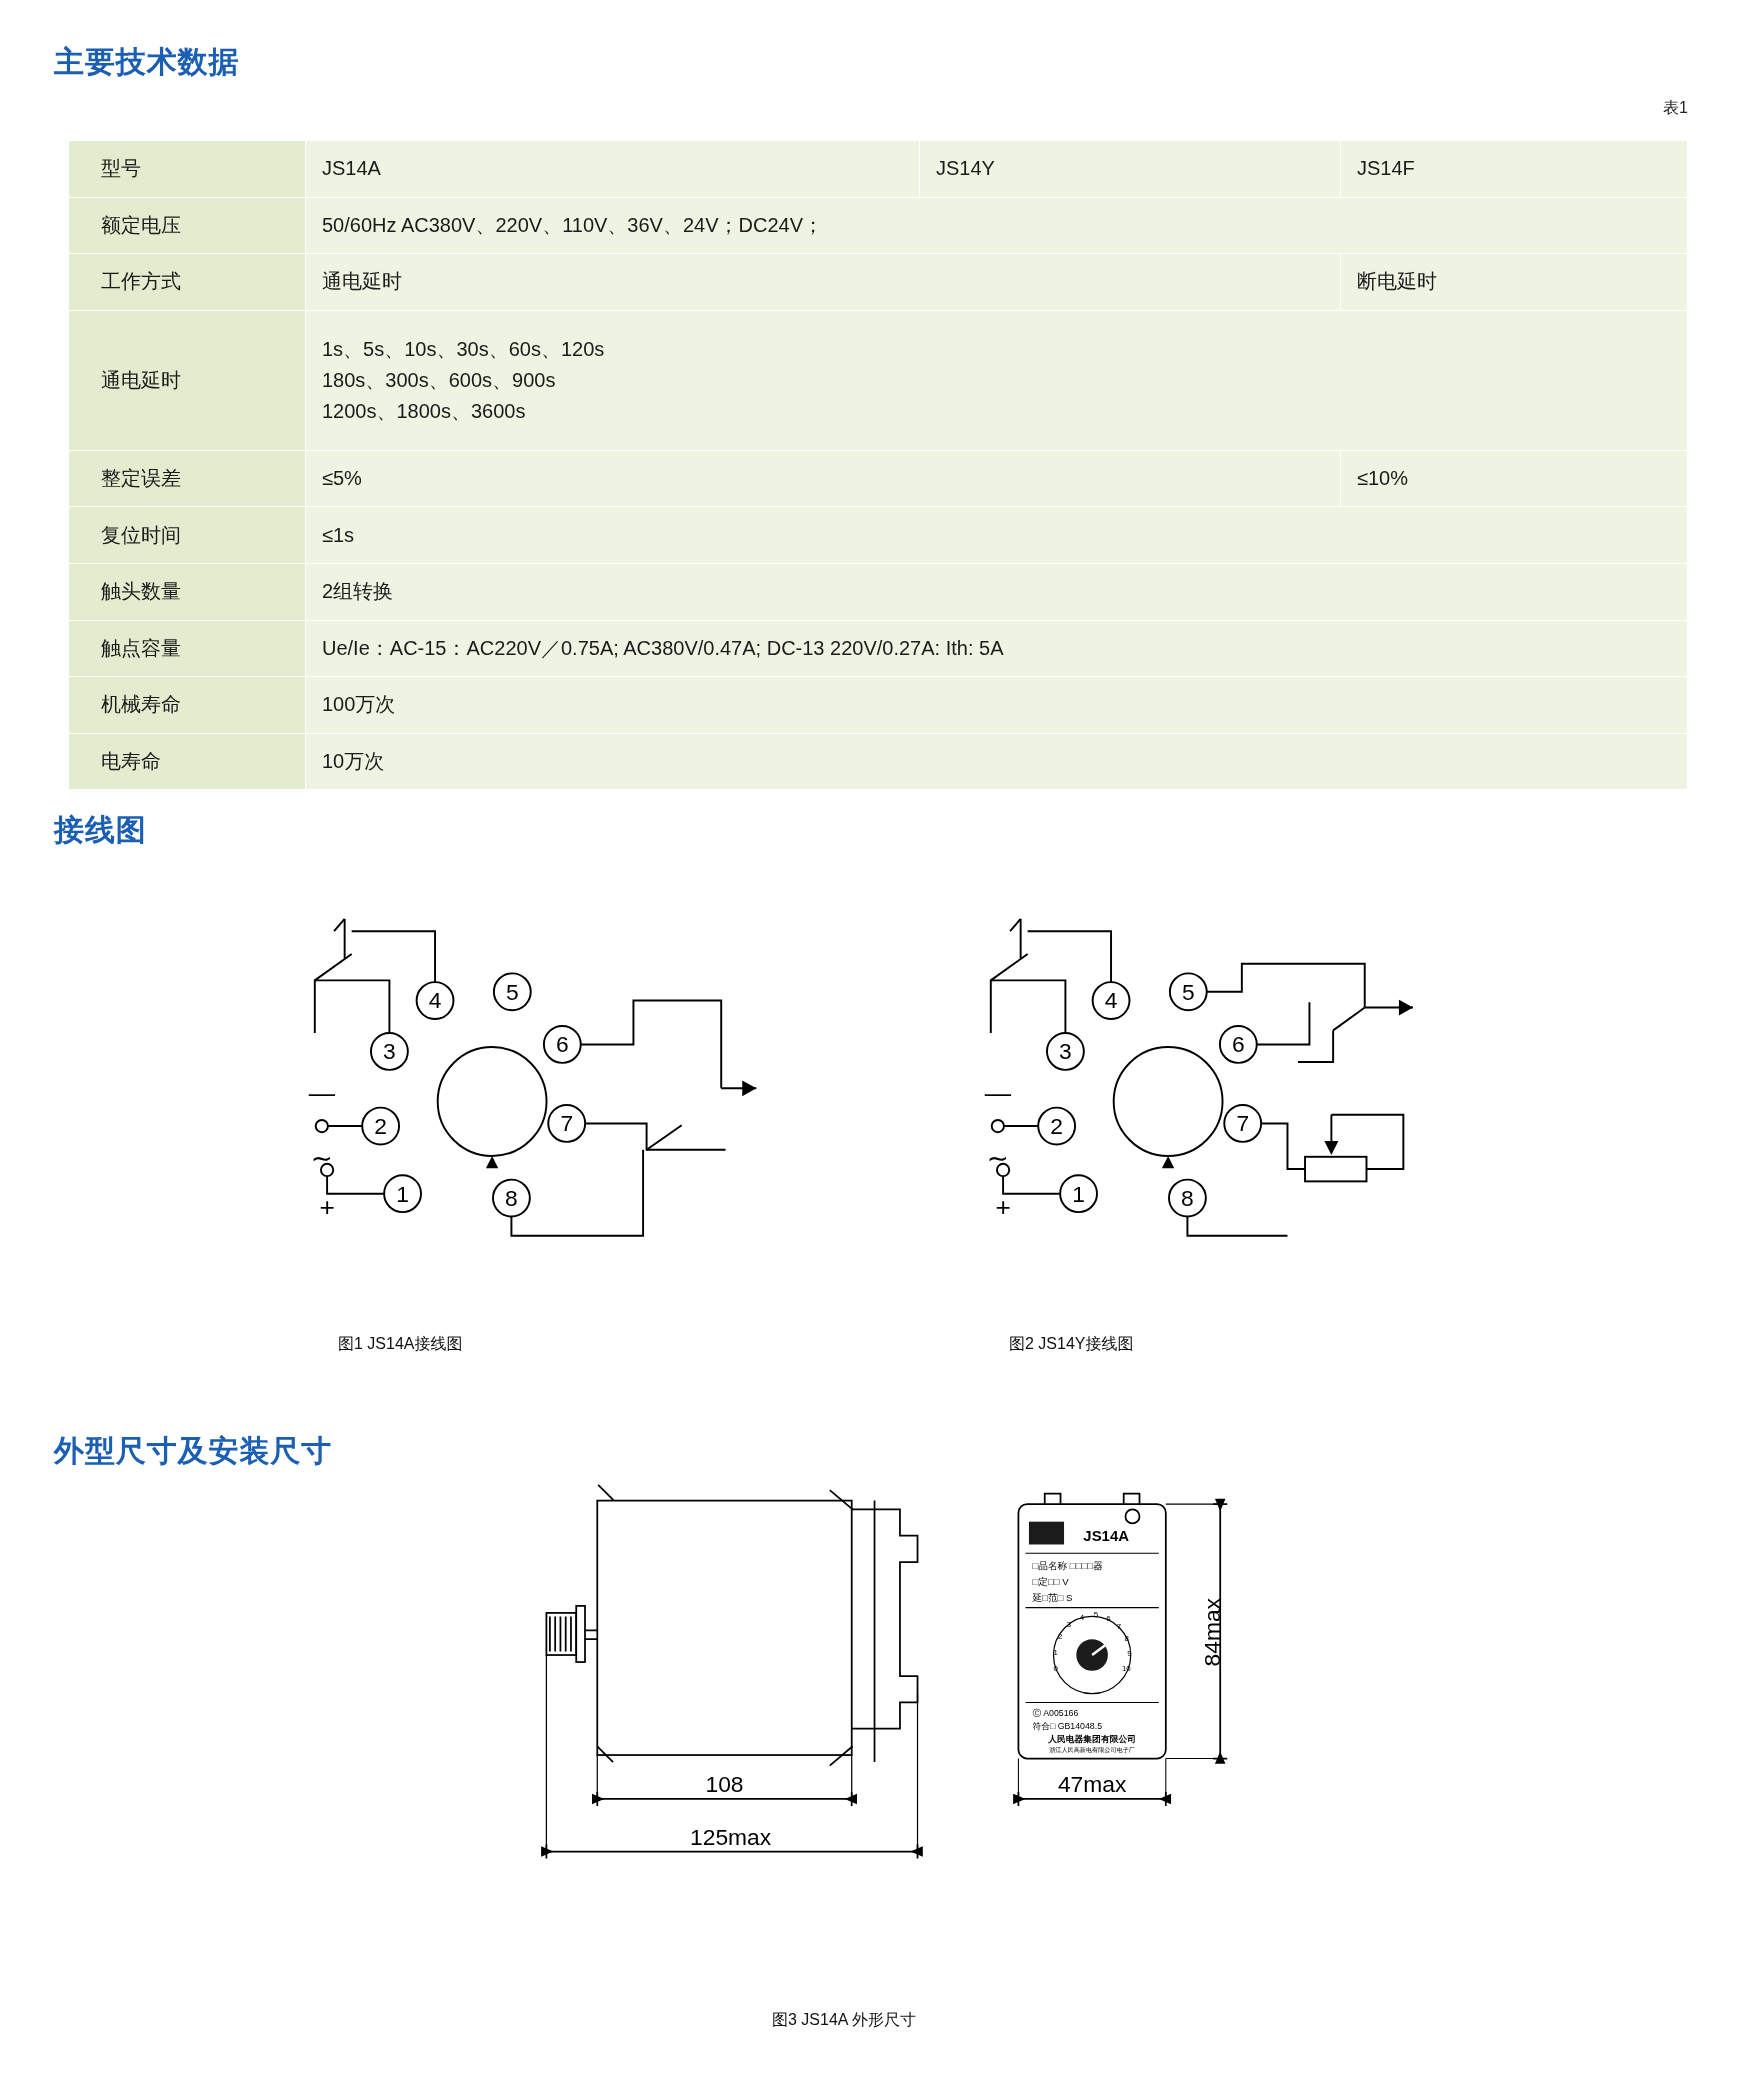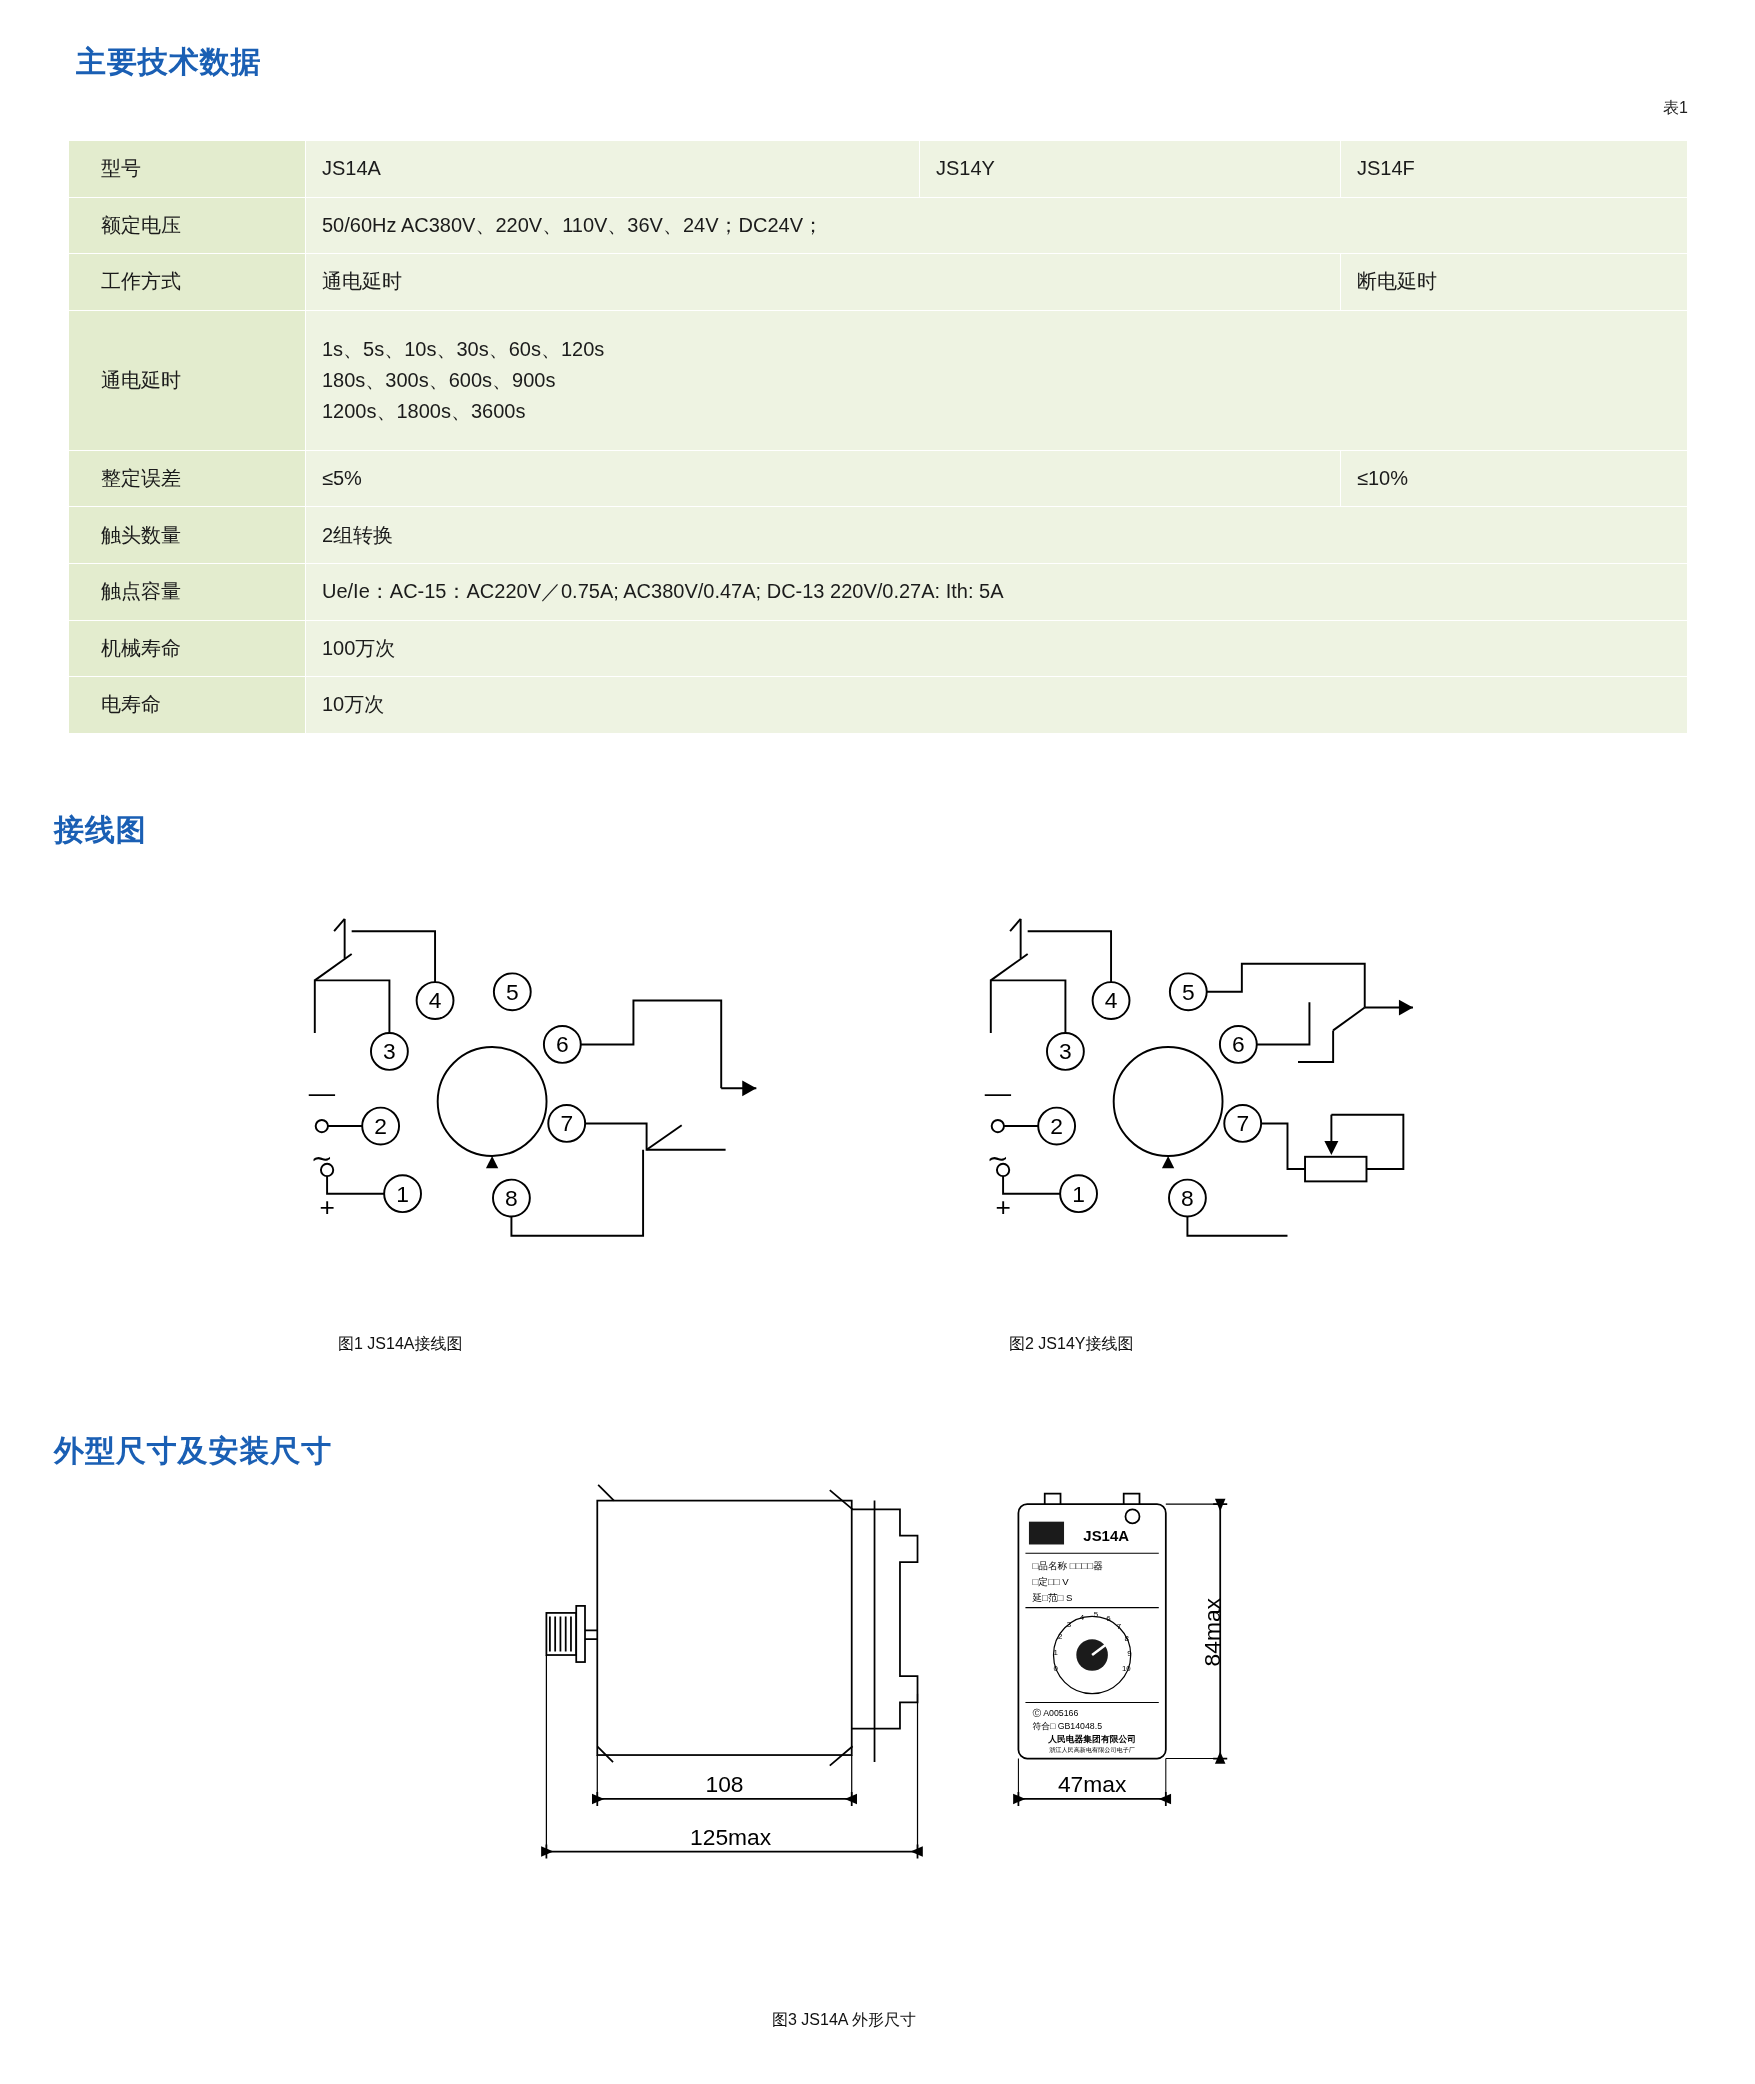--- a/index.html
+++ b/index.html
@@ -14,21 +14,21 @@
     position: relative;
     padding: 0;
     background: #fff;
   }
   .section-title {
     color: #1a5fb4;
     font-size: 30px;
     font-weight: bold;
     letter-spacing: 0.9px;
   }
-  #title-tech { position: absolute; left: 54px; top: 42px; margin-left: 22px; }
+  #title-tech { position: absolute; left: 54px; top: 42px; }
   #title-wiring { position: absolute; left: 54px; top: 810px; }
   #title-dims { position: absolute; left: 54px; top: 1431px; }
 
   .table-caption {
     position: absolute;
     right: 68px;
     top: 98px;
     font-size: 16px;
     color: #222;
   }
@@ -106,20 +106,24 @@
       <tr>
         <td class="lbl">通电延时</td>
         <td class="val range-cell" colspan="3" style="white-space:pre-line">1s、5s、10s、30s、60s、120s
 180s、300s、600s、900s
 1200s、1800s、3600s</td>
       </tr>
       <tr>
         <td class="lbl">整定误差</td>
         <td class="val" colspan="2">≤5%</td>
         <td class="val ctr">≤10%</td>
+      </tr>
+      <tr>
+        <td class="lbl">复位时间</td>
+        <td class="val" colspan="3">≤1s</td>
       </tr>
       <tr>
         <td class="lbl">触头数量</td>
         <td class="val" colspan="3">2组转换</td>
       </tr>
       <tr>
         <td class="lbl">触点容量</td>
         <td class="val" colspan="3">Ue/Ie：AC-15：AC220V／0.75A; AC380V/0.47A; DC-13  220V/0.27A: Ith: 5A</td>
       </tr>
       <tr>

